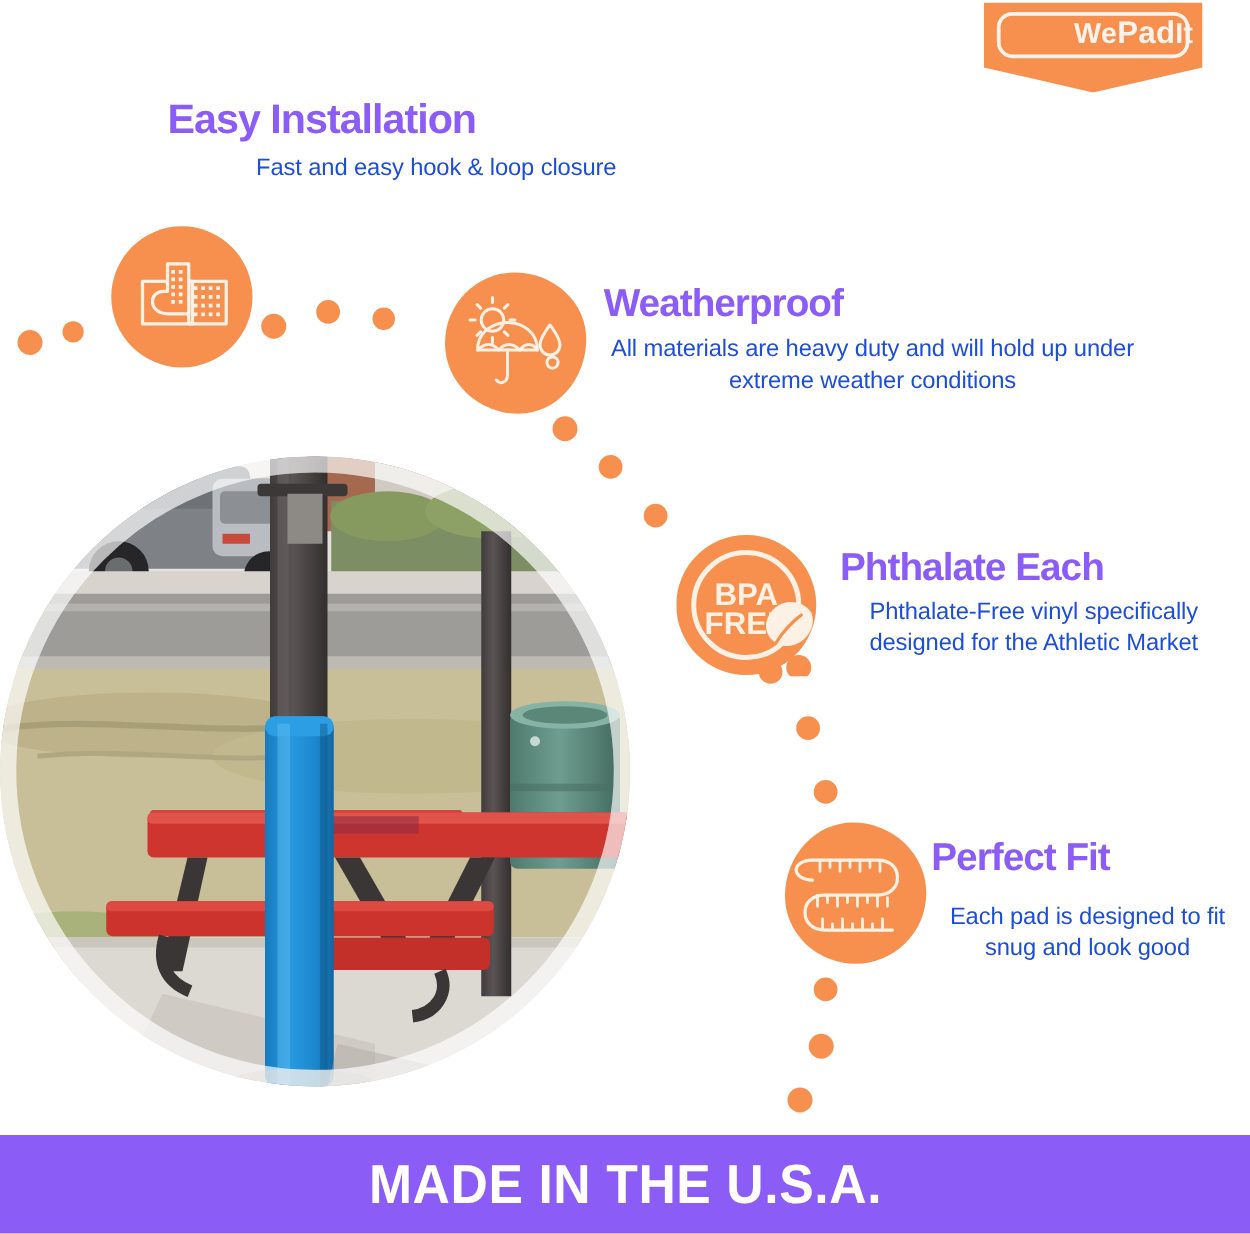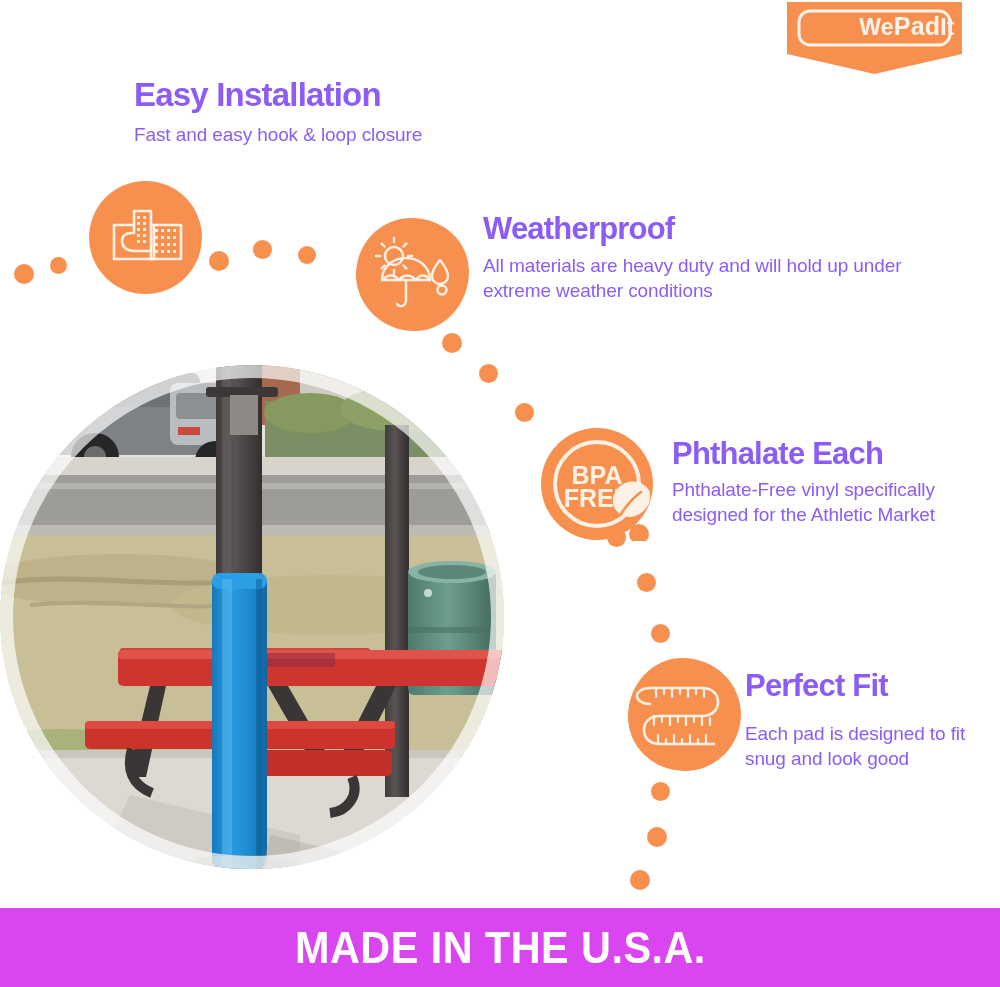--- a/index.html
+++ b/index.html
@@ -23,30 +23,31 @@
   .logo-text .l-we{font-weight:700;}
   .logo-text .l-pad{font-weight:800;font-size:25px;}
   .logo-text .l-it{font-weight:700;}
 
   
   .feat-title{
     font-weight:800;color:#8b5cf6;line-height:1.05;
     letter-spacing:-0.8px;white-space:nowrap;
   }
   .feat-sub{
-    font-weight:400;color:#8b5cf6;line-height:1.32;
+    font-weight:400;color:#1d4ed8;line-height:1.32;
     letter-spacing:-0.1px;
+    text-align:center;
   }
 
   .blk1{position:absolute;left:134px;top:78px;width:430px;}
   .blk1 .feat-title{font-size:33px;}
   .blk1 .feat-sub{font-size:19px;margin-top:9px;}
 
   .blk2{position:absolute;left:483px;top:213px;width:430px;}
-  .blk2 .feat-title{font-size:31px;}
+  .blk2 .feat-title{font-size:31px;margin-top:14px;}
   .blk2 .feat-sub{font-size:19px;margin-top:7px;}
 
   .blk3{position:absolute;left:672px;top:438px;width:310px;}
   .blk3 .feat-title{font-size:31px;}
   .blk3 .feat-sub{font-size:19px;margin-top:6px;}
 
   .blk4{position:absolute;left:745px;top:670px;width:250px;}
   .blk4 .feat-title{font-size:31px;}
   .blk4 .feat-sub{font-size:19px;margin-top:18px;}
 
@@ -64,21 +65,21 @@
   
   .photo{
     position:absolute;left:0px;top:365px;width:505px;height:505px;
     border-radius:50%;overflow:hidden;
   }
   .photo svg{display:block;width:100%;height:100%;}
 
   
   .footer{
     position:absolute;left:0;top:908px;width:1000px;height:79px;
-    background:#d946ef;display:flex;align-items:center;justify-content:center;
+    background:#8b5cf6;display:flex;align-items:center;justify-content:center;
   }
   .footer-text{
     color:#ffffff;font-weight:800;font-size:44px;letter-spacing:.5px;
     transform:scaleX(.94);white-space:nowrap;
   }
 </style>
 </head>
 <body>
 
 <div class="stage">

